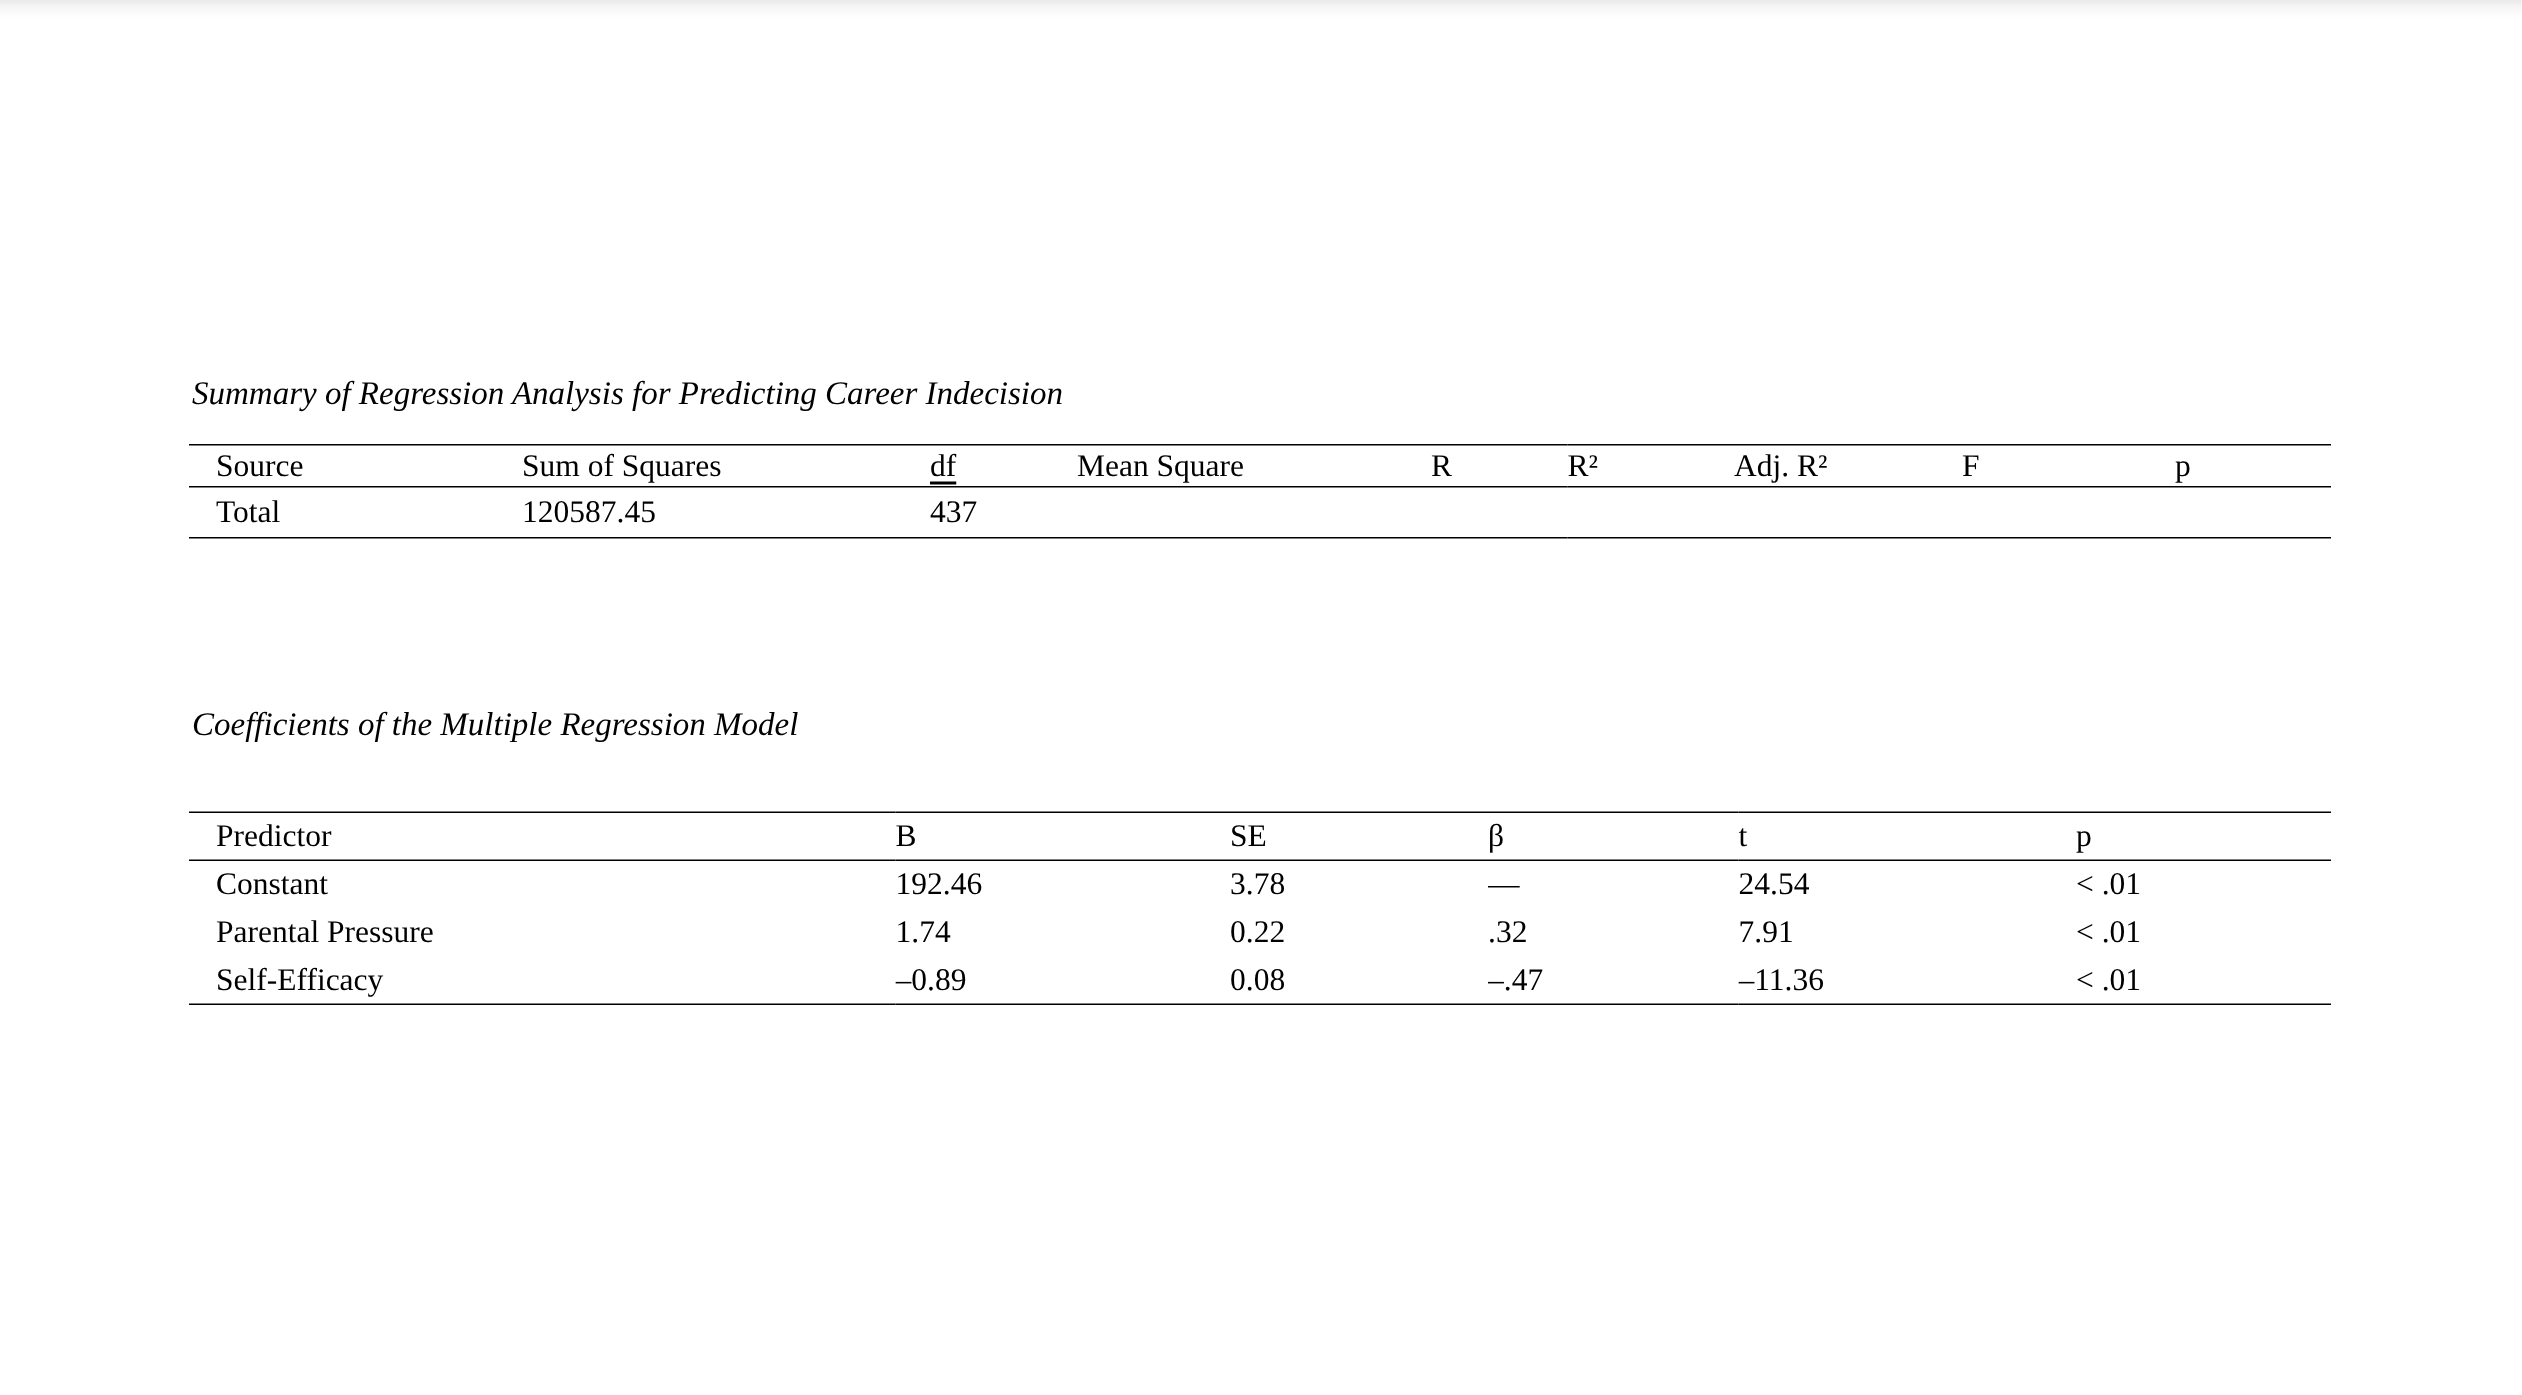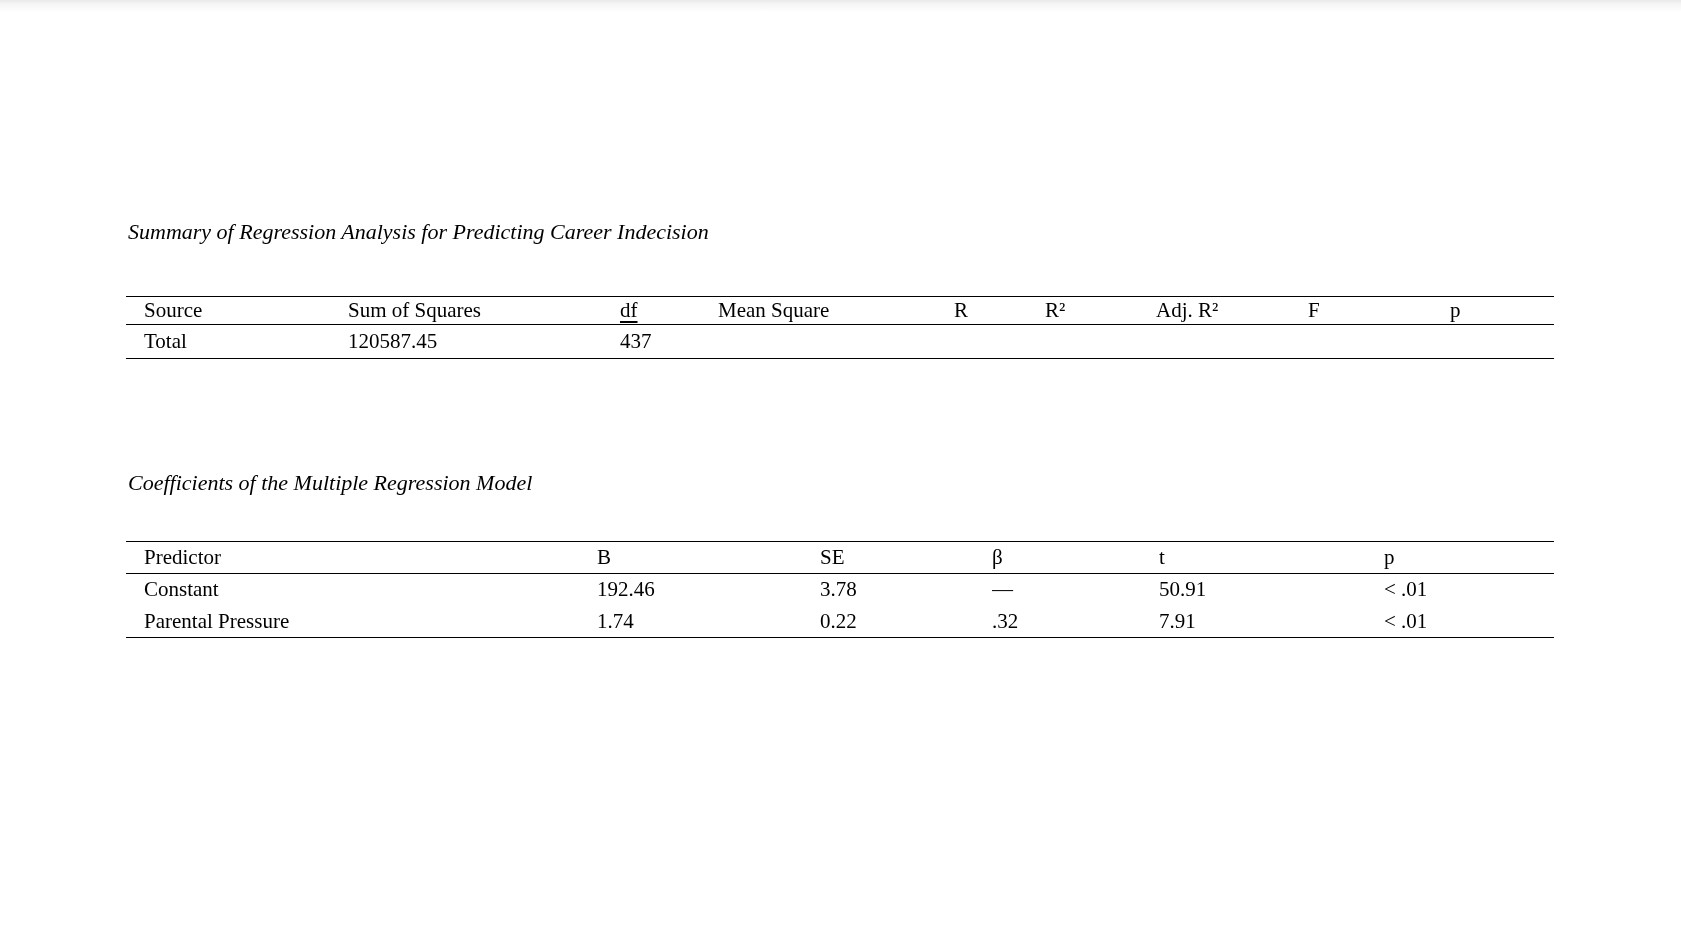--- a/index.html
+++ b/index.html
@@ -26,21 +26,21 @@
     width: 1681px;
     height: 930px;
   }
   .fig-title {
     position: absolute;
     font-style: italic;
     font-size: 22px;
     line-height: 28px;
     white-space: nowrap;
   }
-  #title1 { left: 128px; top: 218px; }
+  #title1 { left: 128px; top: 248px; }
   #title2 { left: 128px; top: 469px; text-align: center; }
 
   table.apa {
     position: absolute;
     left: 126px;
     width: 1428px;
     border-collapse: collapse;
     table-layout: fixed;
     font-size: 21px;
     border-top: 1.5px solid #000;
@@ -143,27 +143,35 @@
         <th>t</th>
         <th>p</th>
       </tr>
     </thead>
     <tbody>
       <tr>
         <td>Constant</td>
         <td>192.46</td>
         <td>3.78</td>
         <td>—</td>
-        <td>50.91</td>
+        <td>24.54</td>
         <td>&lt; .01</td>
       </tr>
       <tr>
         <td>Parental Pressure</td>
         <td>1.74</td>
         <td>0.22</td>
         <td>.32</td>
         <td>7.91</td>
         <td>&lt; .01</td>
       </tr>
+      <tr>
+        <td>Self-Efficacy</td>
+        <td>–0.89</td>
+        <td>0.08</td>
+        <td>–.47</td>
+        <td>–11.36</td>
+        <td>&lt; .01</td>
+      </tr>
     </tbody>
   </table>
 
 </div>
 
 </body></html>

